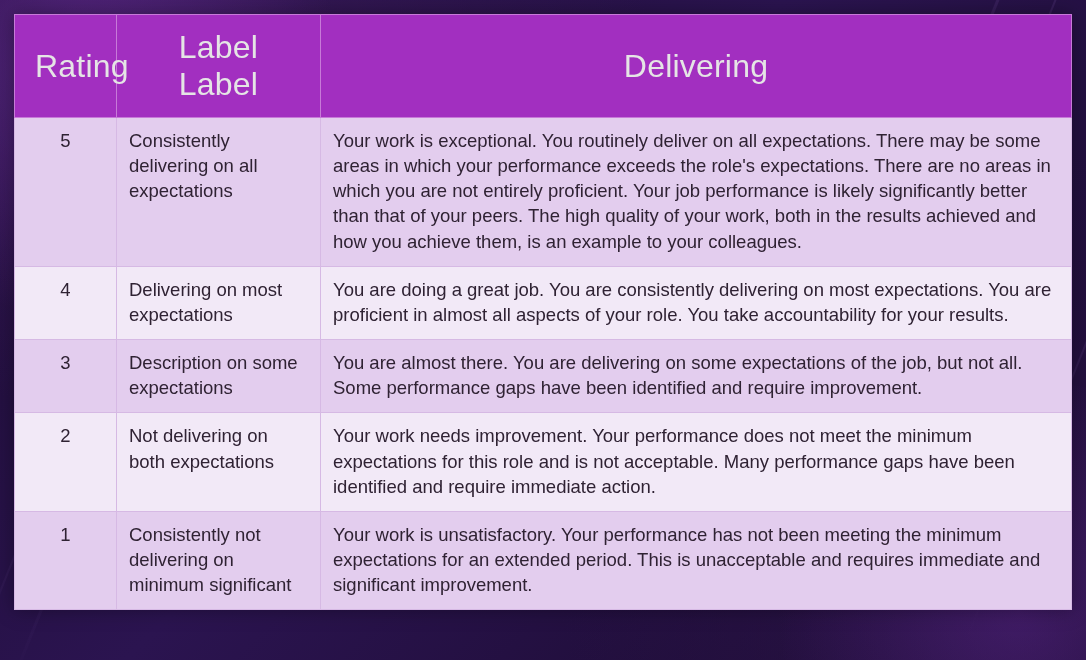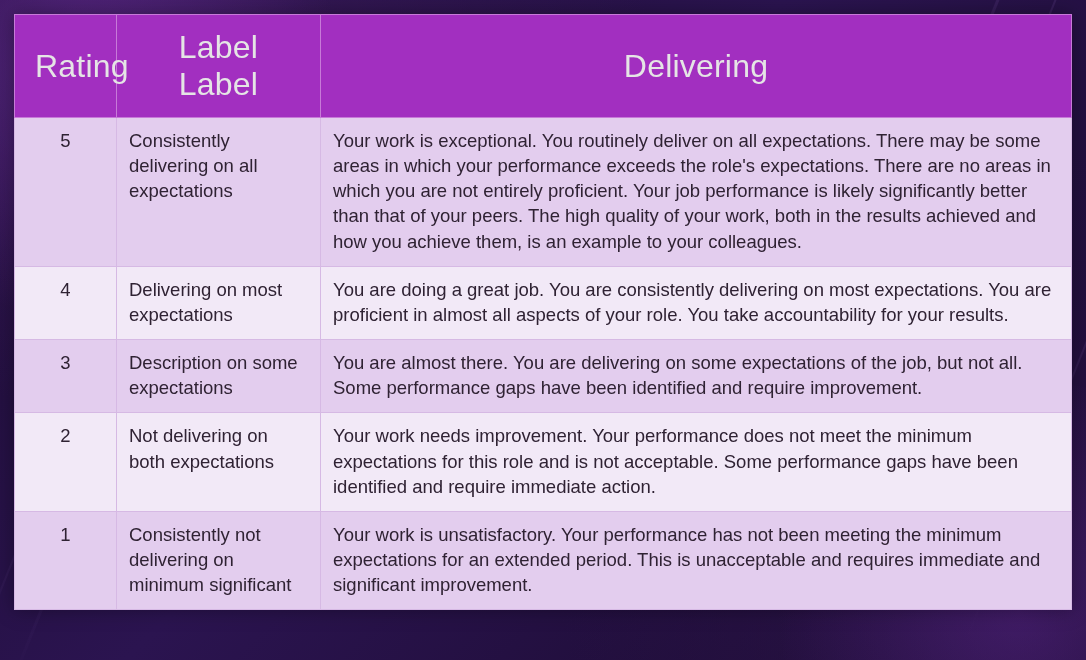--- a/index.html
+++ b/index.html
@@ -129,21 +129,21 @@
         <td class="col-desc">You are doing a great job.  You are consistently delivering on most expectations.  You are proficient in almost all aspects of your role.  You take accountability for your results.</td>
       </tr>
       <tr class="row-even">
         <td class="col-rating">3</td>
         <td class="col-label">Description on some expectations</td>
         <td class="col-desc">You are almost there. You are delivering on some expectations of the job, but not all. Some performance gaps have been identified and require improvement.</td>
       </tr>
       <tr class="row-odd">
         <td class="col-rating">2</td>
         <td class="col-label">Not delivering on both expectations</td>
-        <td class="col-desc">Your work needs improvement.  Your performance does not meet the minimum expectations for this role and is not acceptable. Some performance gaps have been identified and require immediate action.</td>
+        <td class="col-desc">Your work needs improvement.  Your performance does not meet the minimum expectations for this role and is not acceptable. Many performance gaps have been identified and require immediate action.</td>
       </tr>
       <tr class="row-even">
         <td class="col-rating">1</td>
         <td class="col-label">Consistently not delivering on minimum significant</td>
         <td class="col-desc">Your work is unsatisfactory.  Your performance has not been meeting the minimum expectations for an extended period.  This is unacceptable and requires immediate and significant improvement.</td>
       </tr>
     </tbody>
   </table>
 </div>
 

